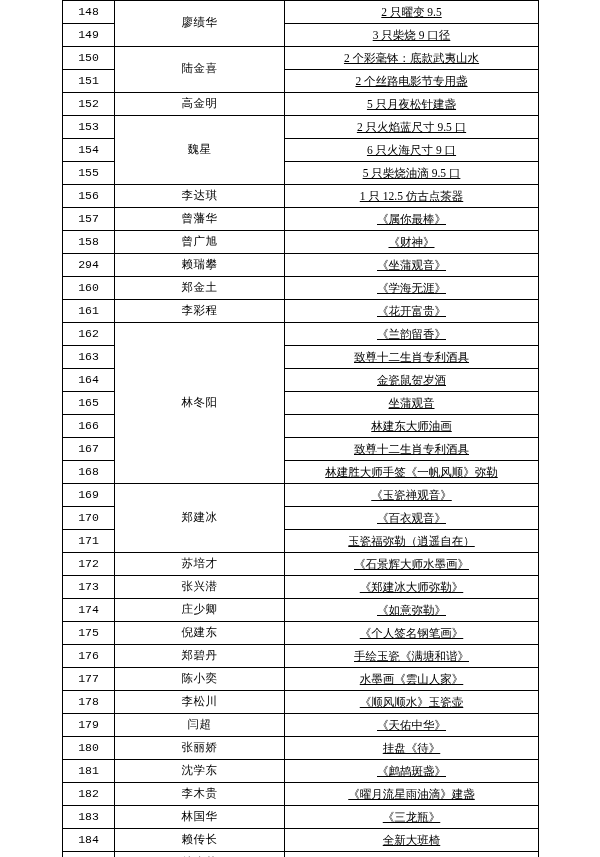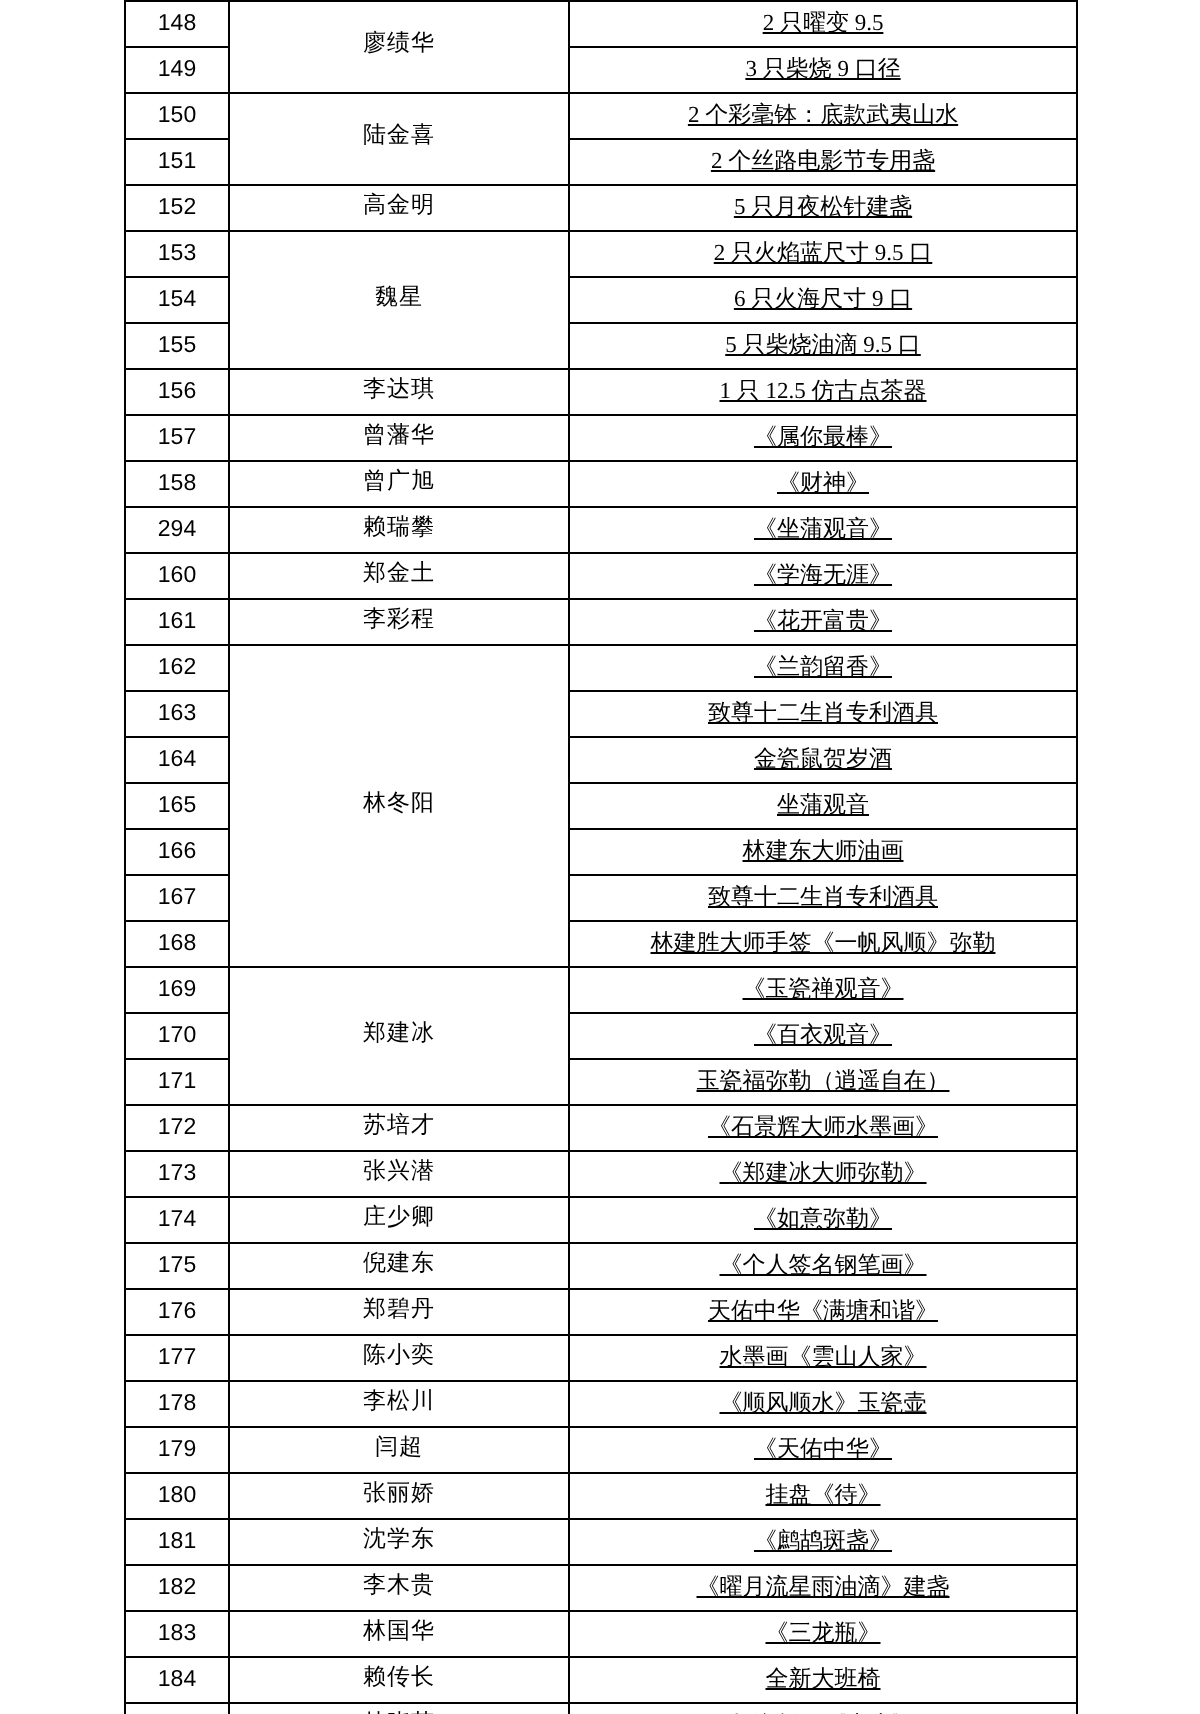--- a/index.html
+++ b/index.html
@@ -40,21 +40,21 @@
     box-sizing: border-box;
     overflow: hidden;
     white-space: nowrap;
   }
   col.c-num { width: 52px; }
   col.c-name { width: 170px; }
   col.c-item { width: 254px; }
 
   td.num {
     font-size: 11.5px;
-    font-family: Liberation Sans, sans-serif;
+    font-family: Liberation Mono, monospace;
   }
   td.name {
     font-size: 12px;
     letter-spacing: 0.5px;
     font-family: Liberation Mono, monospace;
   }
   td.item {
     font-size: 12px;
     text-decoration: underline;
   }
@@ -198,21 +198,21 @@
           <td class="item">《如意弥勒》</td>
         </tr>
         <tr>
           <td class="num">175</td>
           <td class="name">倪建东</td>
           <td class="item">《个人签名钢笔画》</td>
         </tr>
         <tr>
           <td class="num">176</td>
           <td class="name">郑碧丹</td>
-          <td class="item">天佑中华《满塘和谐》</td>
+          <td class="item">手绘玉瓷《满塘和谐》</td>
         </tr>
         <tr>
           <td class="num">177</td>
           <td class="name">陈小奕</td>
           <td class="item">水墨画《雲山人家》</td>
         </tr>
         <tr>
           <td class="num">178</td>
           <td class="name">李松川</td>
           <td class="item">《顺风顺水》玉瓷壶</td>

